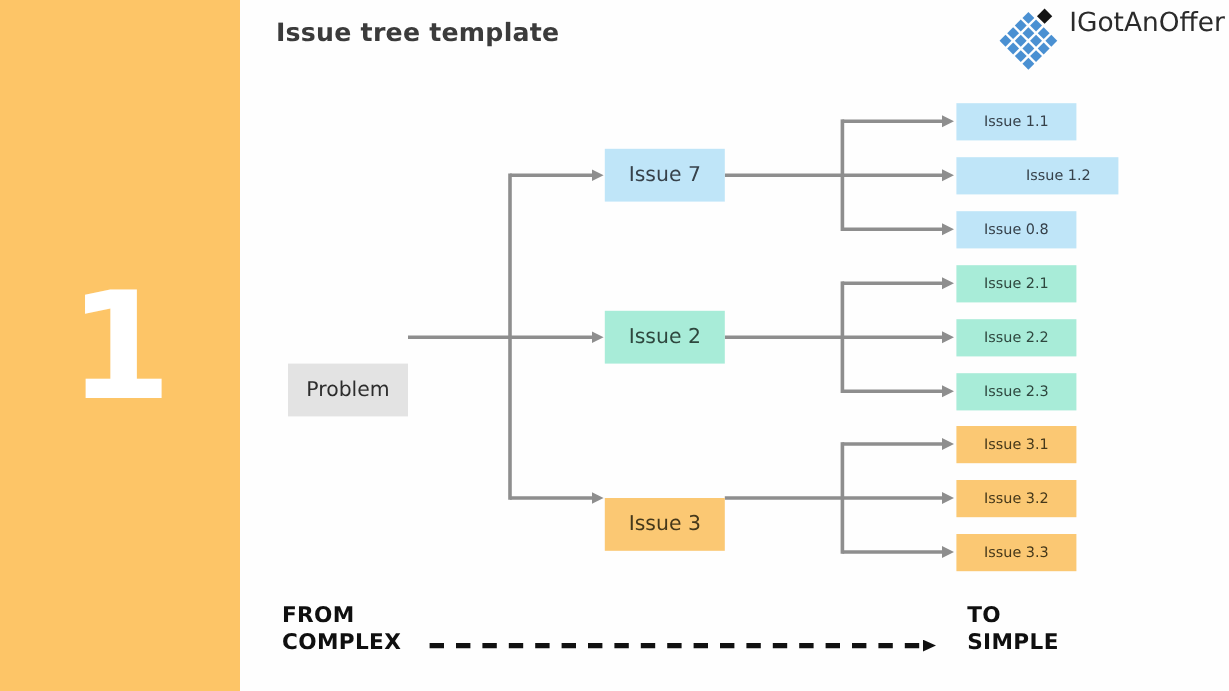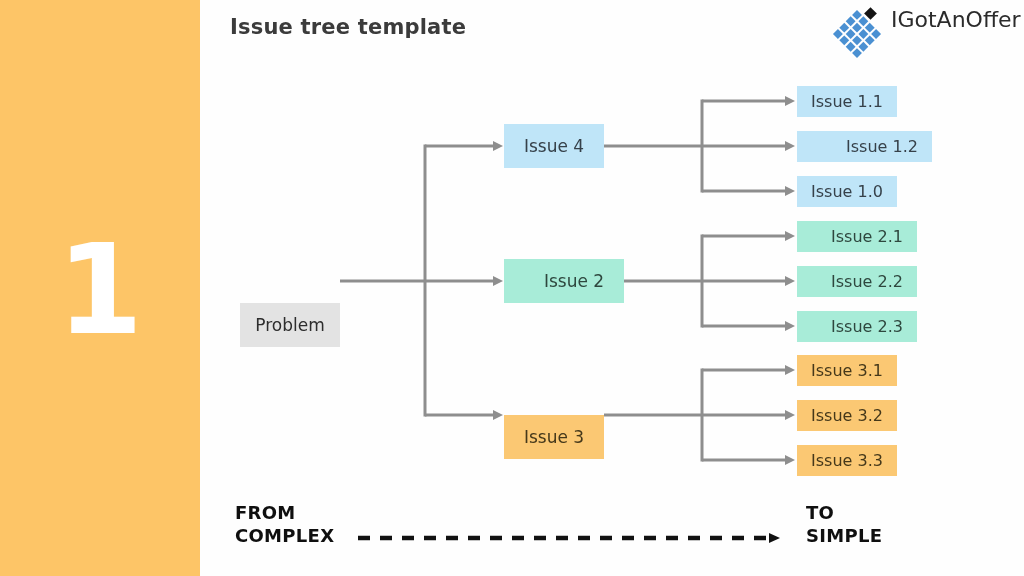--- a/index.html
+++ b/index.html
@@ -35,24 +35,24 @@
     position:absolute; width:9px; height:9px; background:#141414;
     right:9px; top:2px; transform:rotate(45deg);
   }
   .brand-name { font-size:22px; font-weight:500; color:#2b2b2b; white-space:nowrap; }
 
   .node {
     position:absolute; display:flex; align-items:center; justify-content:center;
     white-space:nowrap;
   }
   .node.md { width:100px; height:44px; font-size:17px; font-weight:500; }
-  .node.sm { width:100px; height:31px; font-size:16px; font-weight:500; }
+  .node.sm { width:100px; height:31px; font-size:12px; font-weight:500; }
   .c-gray   { background:#e3e3e3; color:#2d2d2d; }
   .c-blue   { background:#bfe5f8; color:#36414a; }
-  .c-mint   { background:#a8ecd8; color:#2e473e;padding-left:20px; }
+  .c-mint   { background:#a8ecd8; color:#2e473e; }
   .c-orange { background:#fbc873; color:#45381a; }
 
   .connectors { position:absolute; left:0; top:0; pointer-events:none; }
 
   .footer-label {
     position:absolute; font-size:18px; font-weight:800; color:#0f0f0f;
     line-height:23px; letter-spacing:0.3px;
   }
   .footer-label div { white-space:nowrap; }
   .from-label { left:235px; top:501px; }
@@ -126,37 +126,37 @@
   <g>
     <path d="M358 538 H770" stroke="#111111" stroke-width="4.5" stroke-dasharray="12 10" fill="none" marker-end="url(#arrowB)"></path>
   </g>
 </svg>
 
 <div class="node md c-gray" style="left:240px; top:259px;margin-top:44px;">
   <span>Problem</span>
 </div>
 
 <div class="node md c-blue" style="left:504px; top:124px;">
-  <span>Issue 4</span>
+  <span>Issue 7</span>
 </div>
 <div class="node md c-mint" style="left:504px; top:259px;">
   <span>Issue 2</span>
 </div>
 <div class="node md c-orange" style="left:504px; top:415px;">
   <span>Issue 3</span>
 </div>
 
 <div class="node sm c-blue" style="left:797px; top:85.5px;">
   <span>Issue 1.1</span>
 </div>
 <div class="node sm c-blue" style="left:797px; top:130.5px;padding-left:35px;">
   <span>Issue 1.2</span>
 </div>
 <div class="node sm c-blue" style="left:797px; top:175.5px;">
-  <span>Issue 1.0</span>
+  <span>Issue 0.8</span>
 </div>
 <div class="node sm c-mint" style="left:797px; top:220.5px;">
   <span>Issue 2.1</span>
 </div>
 <div class="node sm c-mint" style="left:797px; top:265.5px;">
   <span>Issue 2.2</span>
 </div>
 <div class="node sm c-mint" style="left:797px; top:310.5px;">
   <span>Issue 2.3</span>
 </div>

